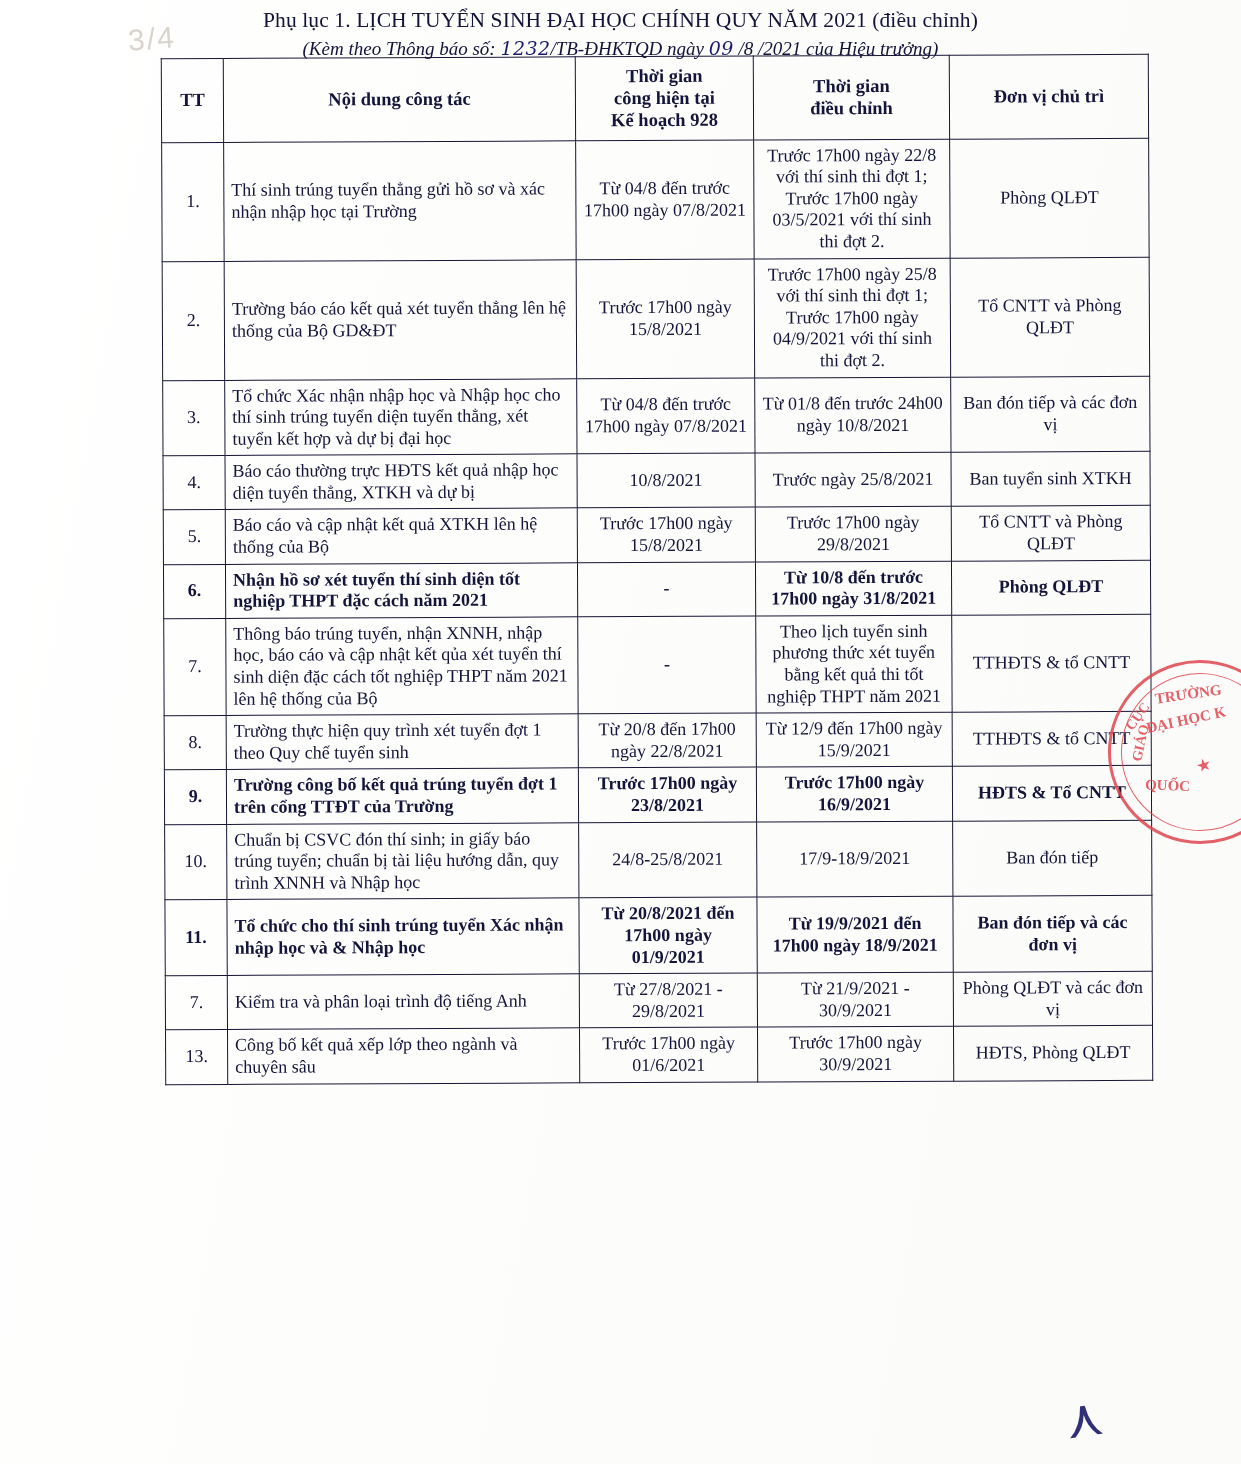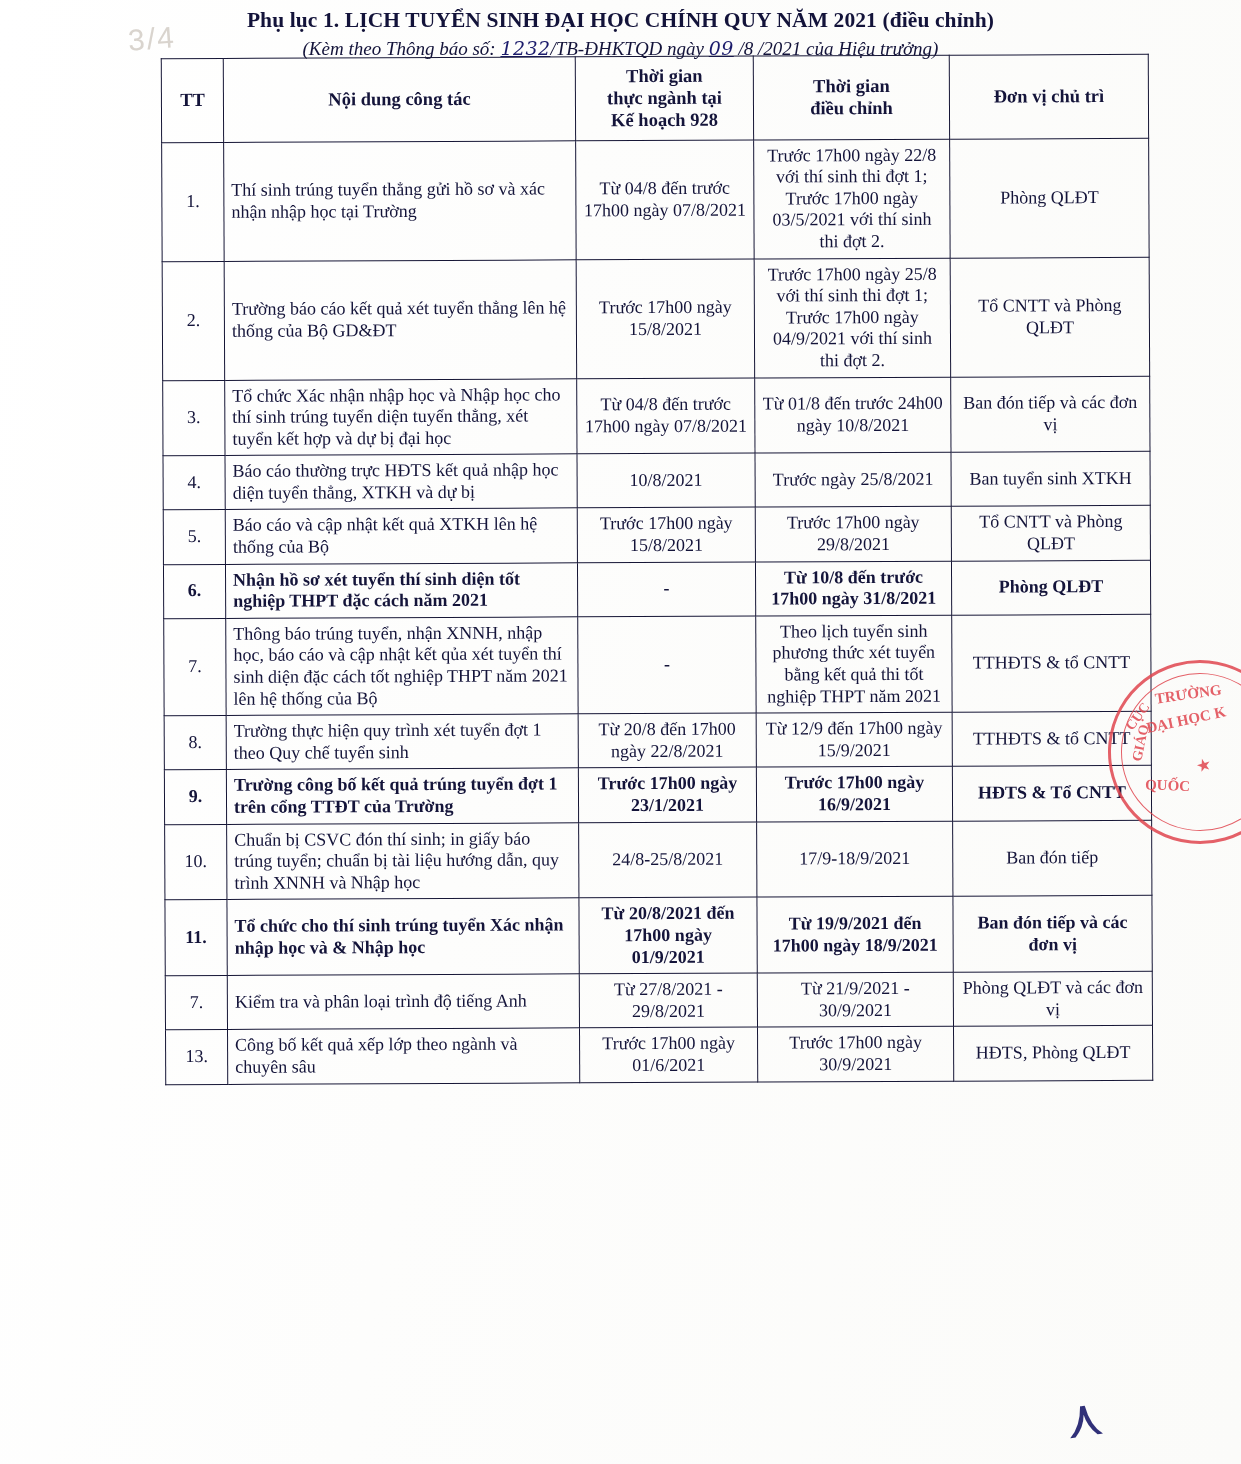--- a/index.html
+++ b/index.html
@@ -43,39 +43,38 @@
 
   .title-wrap {
     position: absolute;
     left: 0;
     right: 0;
     top: 8px;
     text-align: center;
   }
   .doc-title {
     font-size: 21.5px;
-    font-weight: bold;
+    font-weight: normal;
     color: #13133a;
     letter-spacing: 0.1px;
     white-space: nowrap;
   }
   .doc-sub {
     margin-top: 4px;
     font-size: 19px;
     font-style: italic;
     color: #13133a;
     white-space: nowrap;
   }
   .hand {
     font-family: "DejaVu Serif", serif;
     font-style: italic;
     color: #1b1b6b;
     font-size: 19px;
     letter-spacing: 0.4px;
-    text-decoration: underline;
   }
 
   table.sched {
     position: absolute;
     left: 163px;
     top: 56px;
     width: 987px;
     border-collapse: collapse;
     table-layout: fixed;
     transform: rotate(-0.25deg);
@@ -184,21 +183,21 @@
         <col class="c-kh">
         <col class="c-dc">
         <col class="c-dv">
     </colgroup>
     <thead>
       <tr>
         <th>TT</th>
         <th>Nội dung công tác</th>
         <th>
           <div>Thời gian</div>
-          <div>thực ngành tại</div>
+          <div>công hiện tại</div>
           <div>Kế hoạch 928</div>
         </th>
         <th>
           <div>Thời gian</div>
           <div>điều chỉnh</div>
         </th>
         <th>Đơn vị chủ trì</th>
       </tr>
     </thead>
     <tbody id="sched-body">
@@ -256,21 +255,21 @@
         <tr>
           <td class="tt">8.</td>
           <td class="noidung">Trường thực hiện quy trình xét tuyển đợt 1 theo Quy chế tuyển sinh</td>
           <td class="kh">Từ 20/8 đến 17h00 ngày 22/8/2021</td>
           <td class="dc">Từ 12/9 đến 17h00 ngày 15/9/2021</td>
           <td class="dv">TTHĐTS &amp; tổ CNTT</td>
         </tr>
         <tr>
           <td class="tt bold">9.</td>
           <td class="noidung bold">Trường công bố kết quả trúng tuyển đợt 1 trên cổng TTĐT của Trường</td>
-          <td class="kh bold">Trước 17h00 ngày 23/1/2021</td>
+          <td class="kh bold">Trước 17h00 ngày 23/8/2021</td>
           <td class="dc bold">Trước 17h00 ngày 16/9/2021</td>
           <td class="dv bold">HĐTS &amp; Tổ CNTT</td>
         </tr>
         <tr>
           <td class="tt">10.</td>
           <td class="noidung">Chuẩn bị CSVC đón thí sinh; in giấy báo trúng tuyển; chuẩn bị tài liệu hướng dẫn, quy trình XNNH và Nhập học</td>
           <td class="kh">24/8-25/8/2021</td>
           <td class="dc">17/9-18/9/2021</td>
           <td class="dv">Ban đón tiếp</td>
         </tr>

